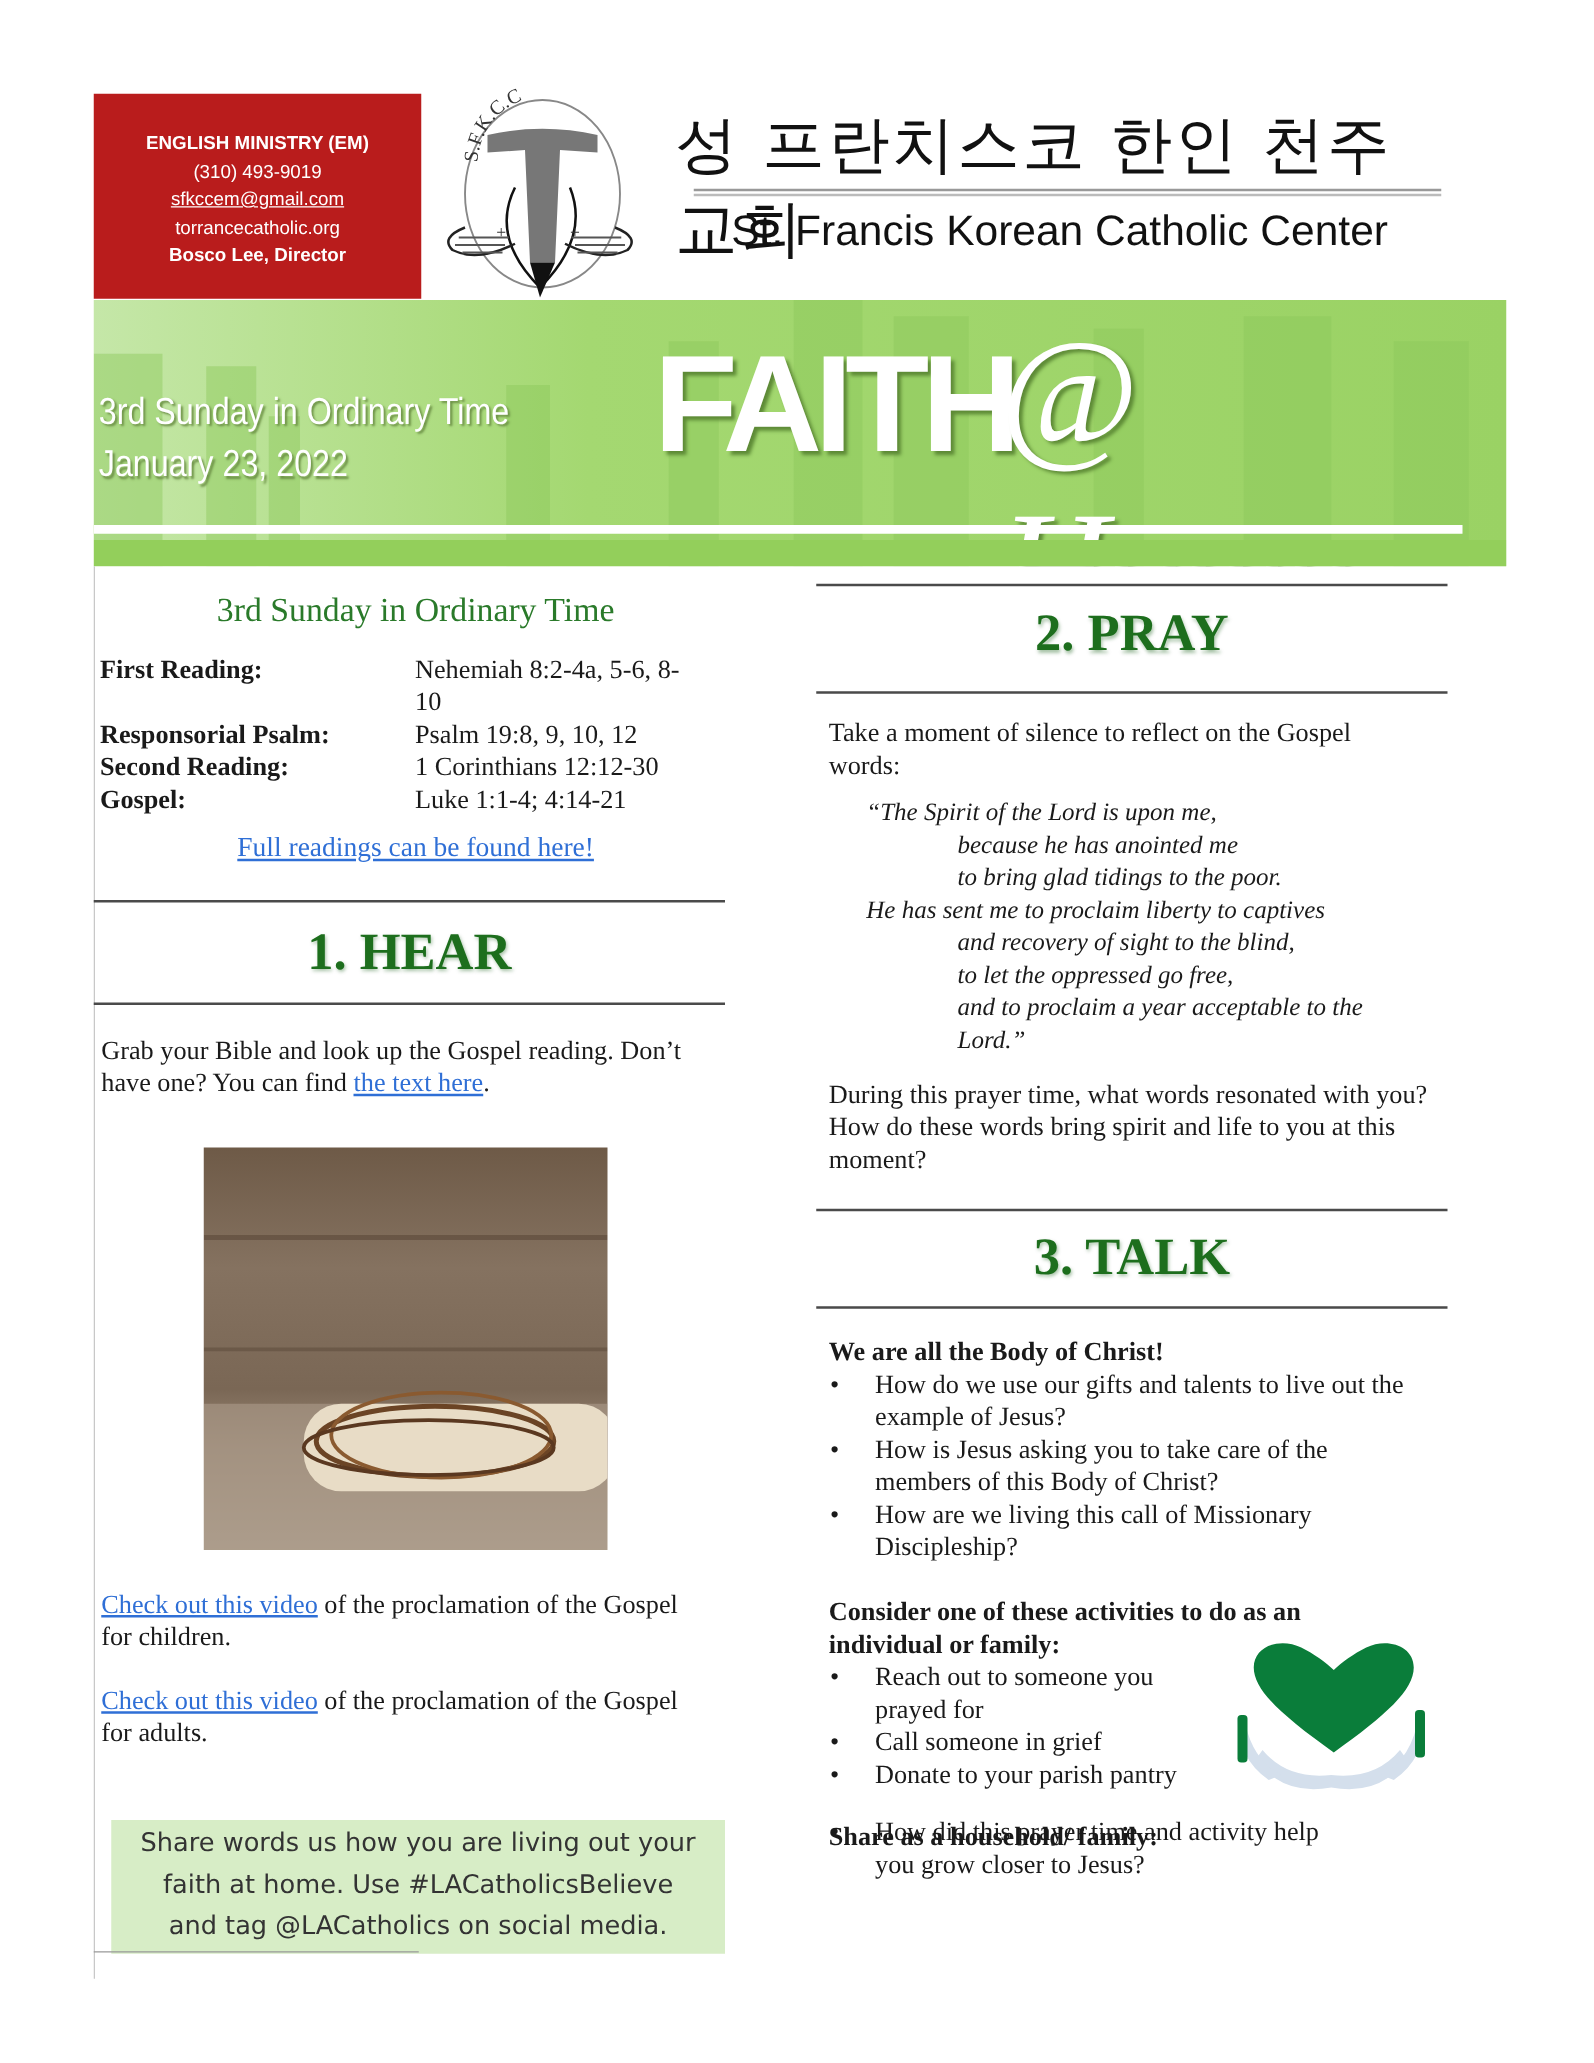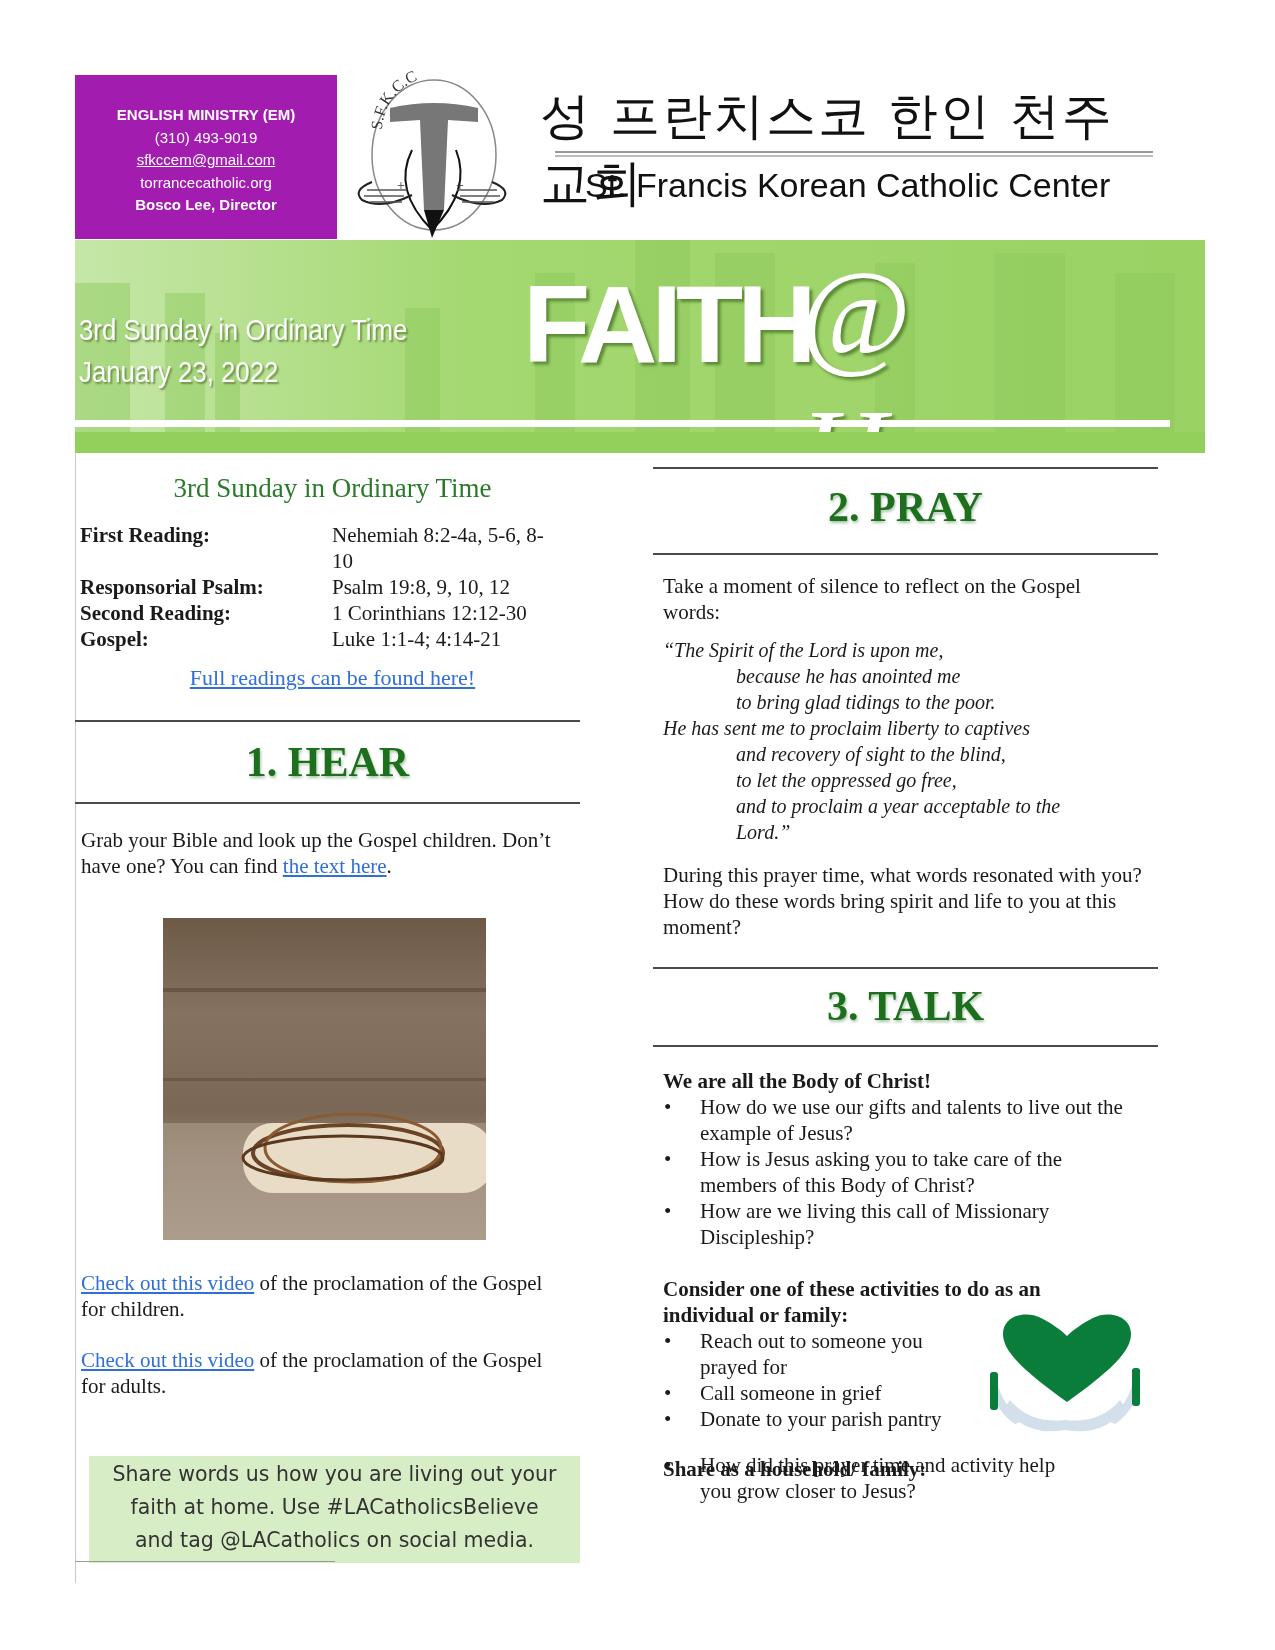--- a/index.html
+++ b/index.html
@@ -1,19 +1,19 @@
 <!DOCTYPE html>
 <html><head>
 <meta charset="utf-8">
 <style>
   html,body{margin:0;padding:0;background:#fff;}
   body{width:1275px;height:1650px;position:relative;overflow:hidden;font-family:"Liberation Serif","DejaVu Serif",serif;color:#1a1a1a;}
   .abs{position:absolute;}
   
-  #contact{left:75px;top:75px;width:262px;height:164px;background:#a21caf;color:#fff;font-family:"Liberation Sans","DejaVu Sans",sans-serif;font-size:15px;text-align:center;line-height:22.5px;box-sizing:border-box;padding-top:29px;}
+  #contact{left:75px;top:75px;width:262px;height:164px;background:#b91c1c;color:#fff;font-family:"Liberation Sans","DejaVu Sans",sans-serif;font-size:15px;text-align:center;line-height:22.5px;box-sizing:border-box;padding-top:29px;}
   #contact .b{font-weight:bold;}
   #contact .u{text-decoration:underline;color:#fff;}
   
   #logo{left:352px;top:60px;width:160px;height:180px;}
   #korean{left:540px;top:83px;width:600px;font-family:"DejaVu Sans",sans-serif;font-size:50px;letter-spacing:2px;color:#111;}
   #rule1{left:555px;top:151px;width:598px;height:0;border-top:2px solid #999;border-bottom:2px solid #bbb;padding-top:2px;}
   #english{left:585px;top:166px;font-family:"Liberation Sans","DejaVu Sans",sans-serif;font-size:34px;color:#111;}
   
   #banner{left:75px;top:240px;width:1130px;height:213px;background:linear-gradient(90deg,#c5e7a8 0%,#a4d871 35%,#9ad264 100%);overflow:hidden;}
   #banner .bld{position:absolute;bottom:0;background:rgba(140,200,90,0.45);}
@@ -119,21 +119,21 @@
     <td>Luke 1:1-4; 4:14-21</td>
   </tr>
 </tbody>
   </table>
 <div id="fullread" class="abs"><a class="lnk">Full readings can be found here!</a></div>
 
 <div class="hr" style="left:75px;top:720px;width:505px;"></div>
 <div class="sech green-title" style="left:75px;top:738px;width:505px;">1. HEAR</div>
 <div class="hr" style="left:75px;top:802px;width:505px;"></div>
 <div class="body" style="left:81px;top:827px;width:470px;">
-  <span>Grab your Bible and look up the Gospel children. Don’t have one? You can find </span><a class="lnk">the text here</a><span>.</span>
+  <span>Grab your Bible and look up the Gospel reading. Don’t have one? You can find </span><a class="lnk">the text here</a><span>.</span>
 </div>
 <div id="photo" class="abs">
   <svg width="323" height="322" viewBox="0 0 323 322">
     <rect x="0" y="70" width="323" height="4" fill="#5a4838" opacity="0.6"></rect>
     <rect x="0" y="160" width="323" height="3" fill="#5a4838" opacity="0.5"></rect>
     <rect x="0" y="205" width="323" height="117" fill="#a69685" opacity="0.7"></rect>
     <rect x="80" y="205" width="250" height="70" rx="30" fill="#e8dcc6"></rect>
     <ellipse cx="185" cy="235" rx="95" ry="28" fill="none" stroke="#6b4425" stroke-width="4"></ellipse>
     <ellipse cx="190" cy="230" rx="88" ry="34" fill="none" stroke="#8a5a30" stroke-width="3"></ellipse>
     <ellipse cx="180" cy="240" rx="100" ry="22" fill="none" stroke="#5a3820" stroke-width="3"></ellipse>
@@ -150,21 +150,21 @@
   <div>Share words us how you are living out your</div>
   <div>faith at home.  Use #LACatholicsBelieve</div>
   <div>and tag @LACatholics on social media.</div>
 </div>
 <div id="greenfoot" class="abs"></div>
 
 <div class="hr" style="left:653px;top:467px;width:505px;"></div>
 <div class="sech green-title" style="left:653px;top:483px;width:505px;">2. PRAY</div>
 <div class="hr" style="left:653px;top:553px;width:505px;"></div>
 <div class="body" style="left:663px;top:573px;width:480px;">Take a moment of silence to reflect on the Gospel words:</div>
-<div class="quote" style="top:637px;">
+<div class="quote" style="top:637px;margin-left:30px;">
   <div>“The Spirit of the Lord is upon me,</div>
   <div class="ind">because he has anointed me</div>
   <div class="ind">to bring glad tidings to the poor.</div>
   <div>He has sent me to proclaim liberty to captives</div>
   <div class="ind">and recovery of sight to the blind,</div>
   <div class="ind">to let the oppressed go free,</div>
   <div class="ind">and to proclaim a year acceptable to the</div>
   <div class="ind">Lord.”</div>
 </div>
 <div class="body" style="left:663px;top:862px;width:490px;">During this prayer time, what words resonated with you? How do these words bring spirit and life to you at this moment?</div>

